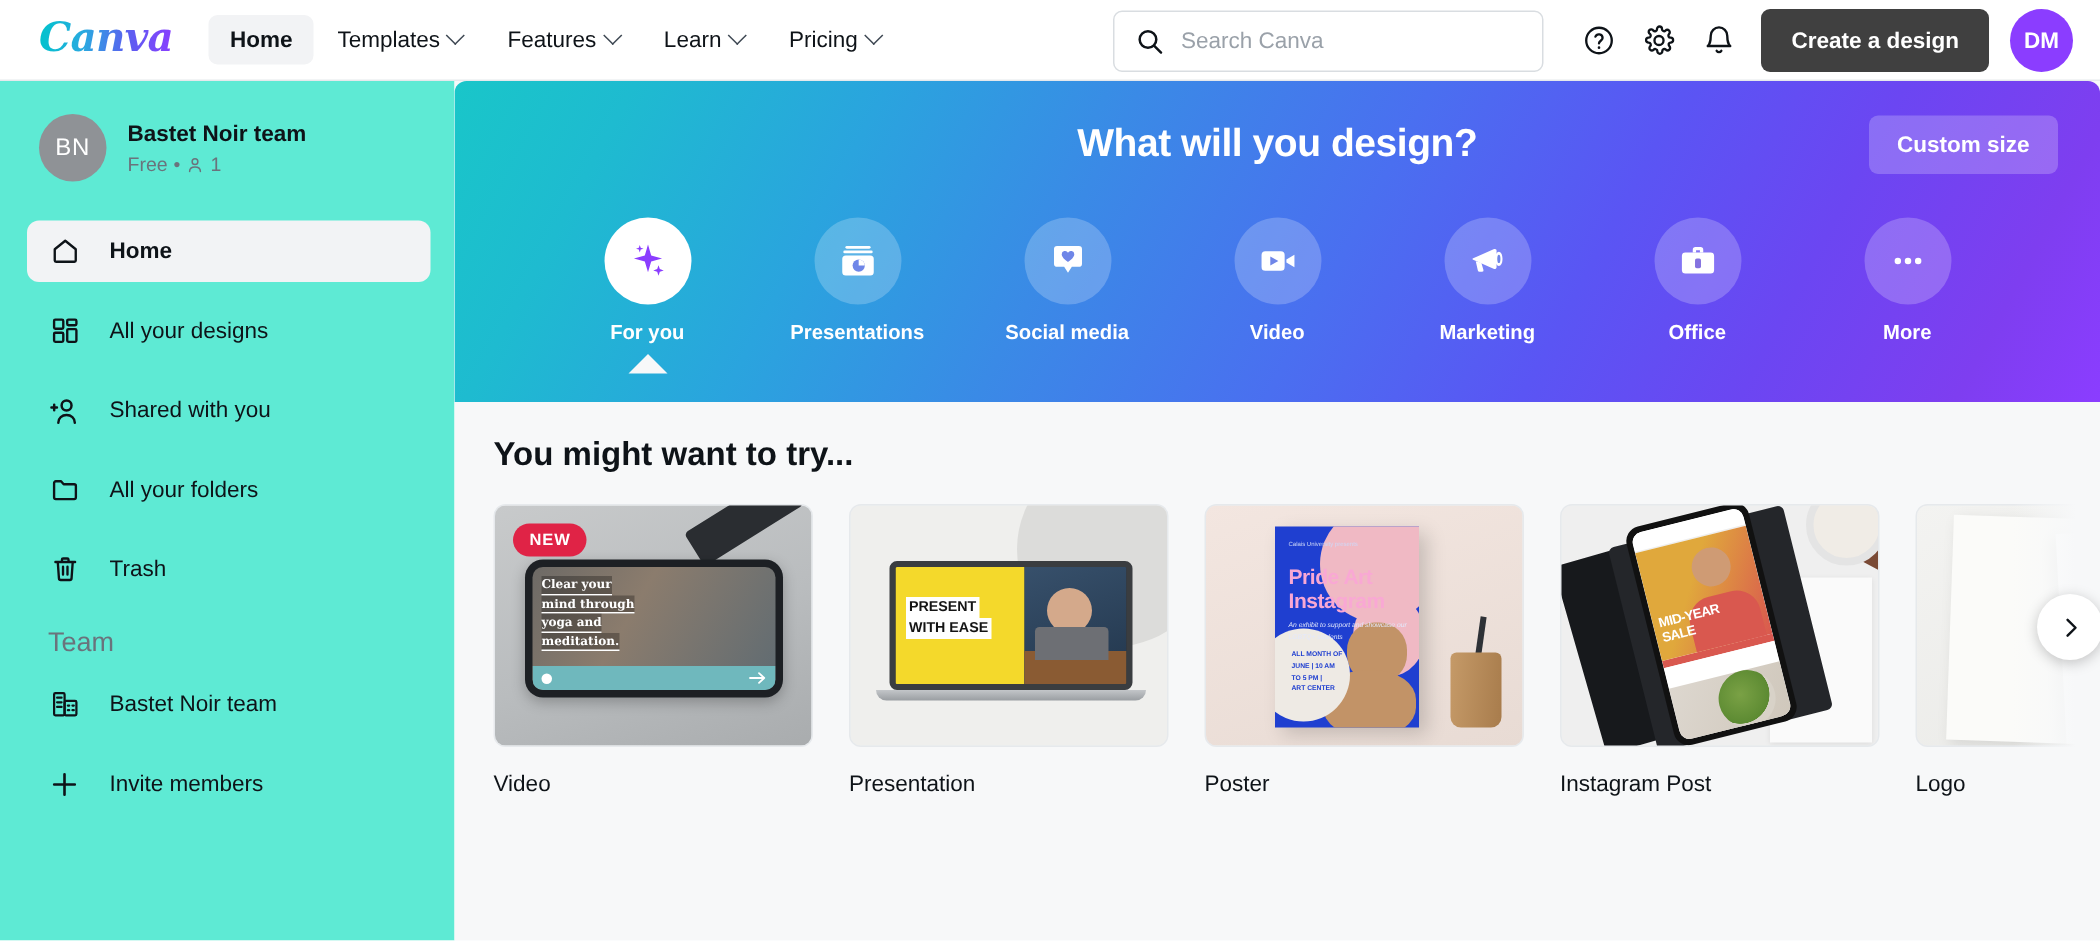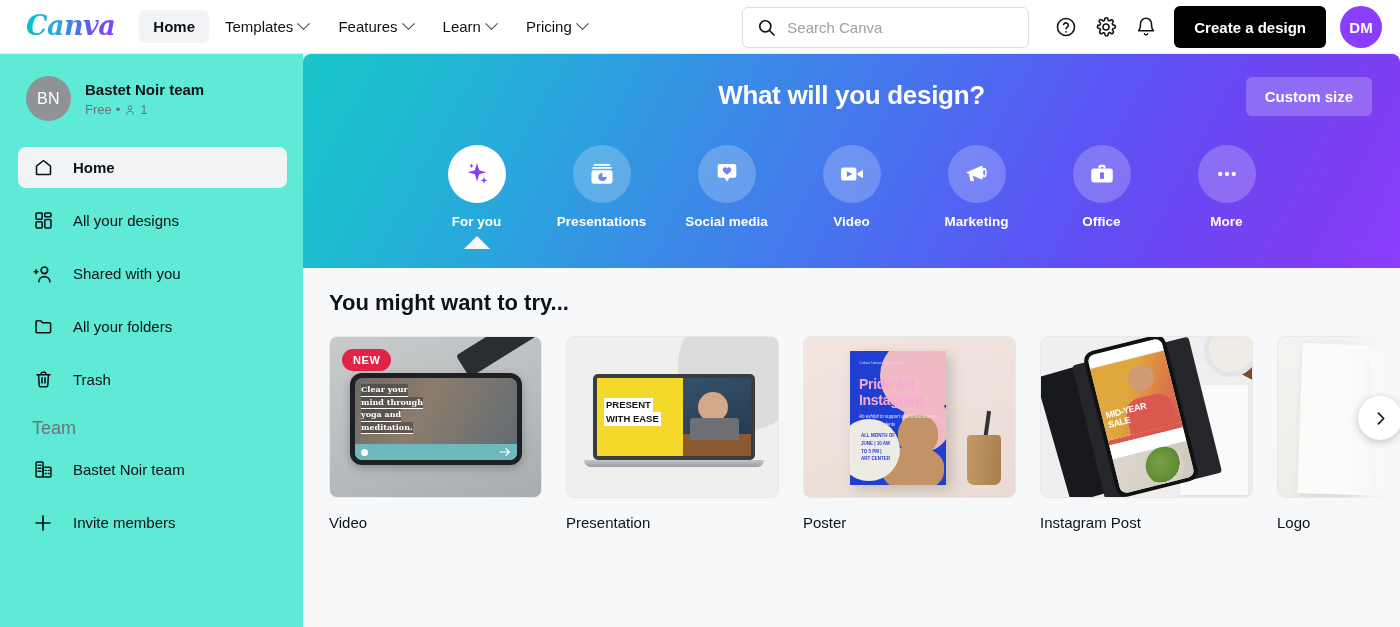--- a/index.html
+++ b/index.html
@@ -62,21 +62,21 @@
     padding: 0 14px; background: #fff;
     margin-right: 17px;
   }
   .search-text { font-size: 15px; color: #9aa1a9; }
   .icon-btn {
     width: 40px; height: 40px; display: flex;
     align-items: center; justify-content: center;
     border-radius: 50%; cursor: pointer;
   }
   .create-btn {
-    background: #000000; color: #fff;
+    background: #404040; color: #fff;
     font-size: 15px; font-weight: 700;
     padding: 0 20px; height: 42px;
     border-radius: 6px; border: none;
     display: flex; align-items: center;
     cursor: pointer; margin-left: 8px;
     font-family: "Liberation Sans", sans-serif;
   }
   .avatar-top {
     width: 42px; height: 42px; border-radius: 50%;
     background: #8b3dff; color: #fff;
@@ -128,21 +128,21 @@
     font-size: 26px; font-weight: 700; letter-spacing: -0.3px;
   }
   .custom-size {
     position: absolute; right: 28px; top: 23px;
     background: rgba(255,255,255,0.22);
     color: #fff; font-size: 15px; font-weight: 700;
     padding: 11px 19px; border-radius: 6px; cursor: pointer;
   }
   .cats {
     position: absolute; bottom: 0px; left: 0; right: 0;
-    display: flex; justify-content: center; gap: 1px;
+    display: flex; justify-content: center; gap: 16px;
   }
   .cat { width: 124px; text-align: center; cursor: pointer; }
   .cat-circle {
     width: 58px; height: 58px; border-radius: 50%;
     background: rgba(255,255,255,0.22);
     margin: 0 auto 11px; display: flex;
     align-items: center; justify-content: center;
   }
   .cat.active .cat-circle { background: #ffffff; }
   .cat-label { font-size: 13.5px; font-weight: 700; color: #fff; }

